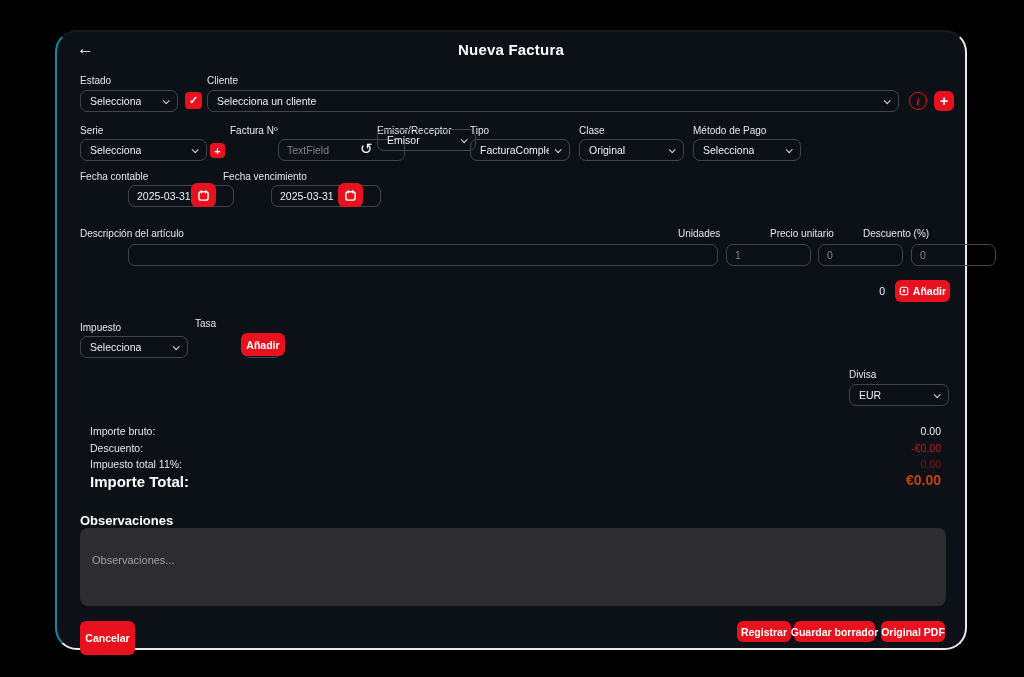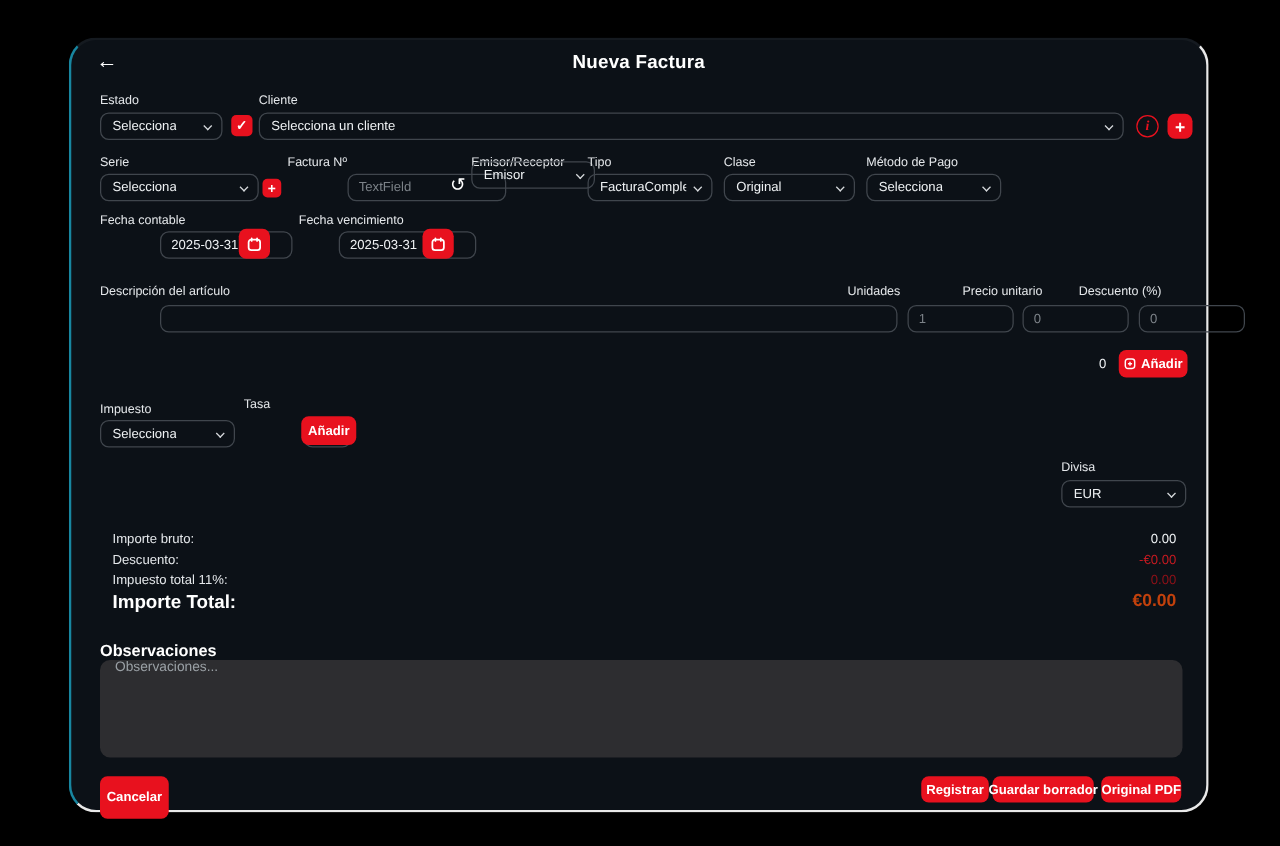--- a/index.html
+++ b/index.html
@@ -30,21 +30,21 @@
   }
   .chk { position:absolute; width:17px; height:17px; background:#e8111e; border-radius:4px; color:#fff; font-size:11px; font-weight:700; display:flex; align-items:center; justify-content:center; cursor:pointer; }
   .icon-info { position:absolute; width:18px; height:18px; border:1.7px solid #e8111e; border-radius:50%; color:#e8111e; font-size:11px; font-weight:700; font-family:"Liberation Serif", serif; font-style:italic; display:flex; align-items:center; justify-content:center; cursor:pointer; }
   .icon-refresh { position:absolute; color:#fff; font-size:15px; line-height:1; cursor:pointer; }
   .trow-lbl { position:absolute; left:33px; font-size:10.5px; color:#e4e7ea; }
   .trow-val { position:absolute; right:24px; font-size:10.5px; text-align:right; }
   .obs-head { position:absolute; left:23px; top:481px; color:#fff; font-size:13px; font-weight:700; }
   .obs-input {
     position:absolute; left:23px; top:496px; width:866px; height:78px;
     background:#2d2d30; border:none; border-radius:8px; resize:none;
-    color:#dfe2e5; font-size:11px; font-family:inherit; padding:0 12px; outline:none;
+    color:#dfe2e5; font-size:11px; font-family:inherit; padding:26px 12px; outline:none;
   }
   .obs-input::placeholder { color:#9aa0a5; }
 </style>
 </head>
 <body>
 
 <div class="stage">
   <div class="panel">
 
     <div class="back">←</div>
@@ -102,21 +102,21 @@
 
     <div class="lbl" style="left:23px;top:139px">Fecha contable</div>
     <input class="inp" style="left: 23px; top: 153px; width: 106px;" value="2025-03-31">
     <button class="rbtn" style="left:134px;top:151px;width:25px;height:24px">
       <svg width="13" height="13" viewBox="0 0 24 24" fill="none" stroke="#fff" stroke-width="2.6" stroke-linecap="round">
           <rect x="3.5" y="5" width="17" height="15.5" rx="4"></rect>
           <path d="M8 3v4M16 3v4"></path>
         </svg>
     </button>
 
-    <div class="lbl" style="left:182px;top:139px">Fecha vencimiento</div>
+    <div class="lbl" style="left:166px;top:139px">Fecha vencimiento</div>
     <input class="inp" style="left: 166px; top: 153px; width: 110px;" value="2025-03-31">
     <button class="rbtn" style="left:281px;top:151px;width:25px;height:24px">
       <svg width="13" height="13" viewBox="0 0 24 24" fill="none" stroke="#fff" stroke-width="2.6" stroke-linecap="round">
           <rect x="3.5" y="5" width="17" height="15.5" rx="4"></rect>
           <path d="M8 3v4M16 3v4"></path>
         </svg>
     </button>
 
     <div class="lbl" style="left:23px;top:196px">Descripción del artículo</div>
     <input class="inp" style="left: 23px; top: 212px; width: 590px;" value="">

